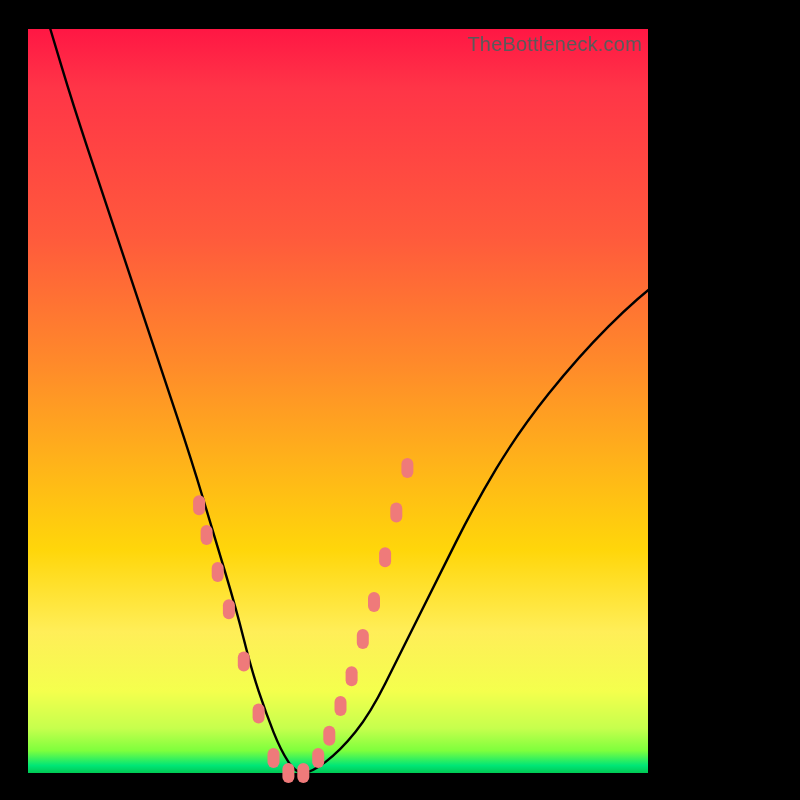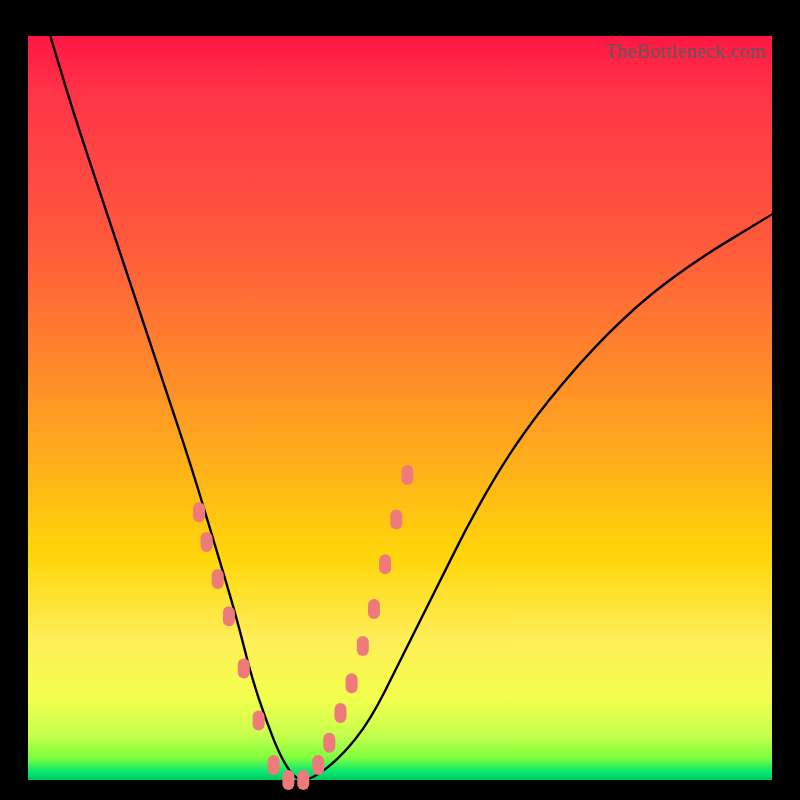--- a/index.html
+++ b/index.html
@@ -13,40 +13,39 @@
   }
   .frame {
     position: absolute;
     left: 0; top: 0;
     width: 800px; height: 800px;
     background: #000;
   }
   .plot {
     position: absolute;
     left: 28px;
-    top: 36px;
-    width: 744px;
+    top: 29px;
+    width: 620px;
     height: 744px;
     
     background: linear-gradient(
       to bottom,
       #ff1744 0%,
       #ff3547 8%,
       #ff5a3c 28%,
       #ff8a2a 45%,
       #ffb21a 58%,
       #ffd60a 70%,
       #ffee58 81%,
       #f4ff4d 89%,
       #c6ff4d 94%,
       #7eff3d 97%,
       #00e676 99%,
       #00c853 100%
     );
-    font-family: Liberation Serif, serif;
   }
   .watermark {
     position: absolute;
     top: 4px;
     right: 6px;
     color: #5a5a5a;
     font-size: 20px;
     font-weight: 500;
     letter-spacing: 0.2px;
     user-select: none;

